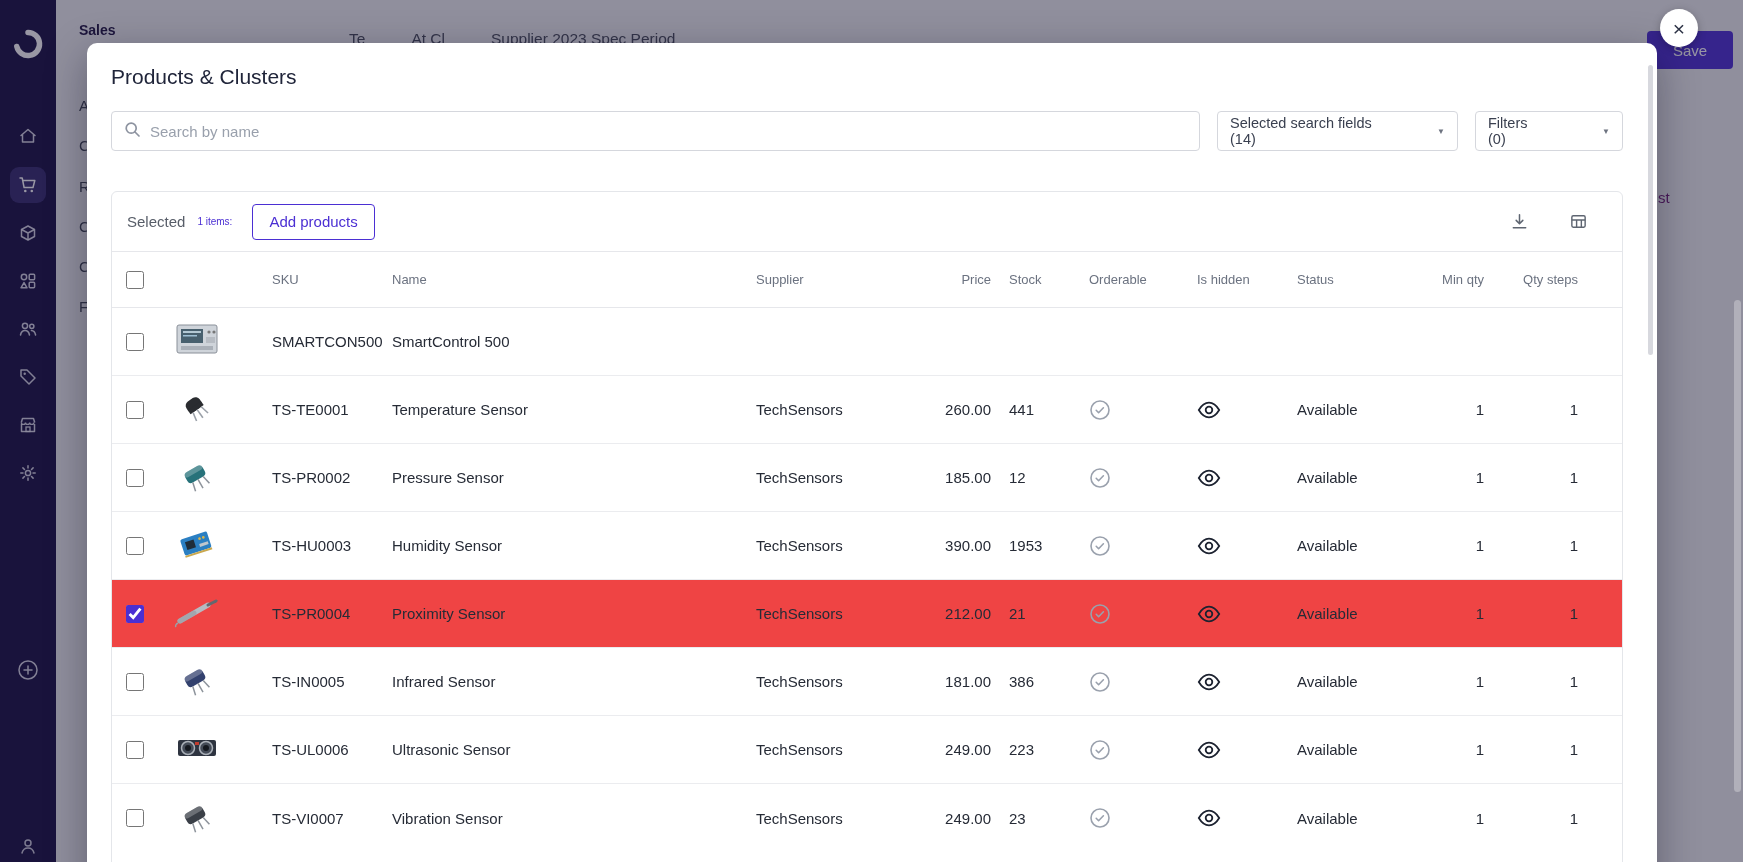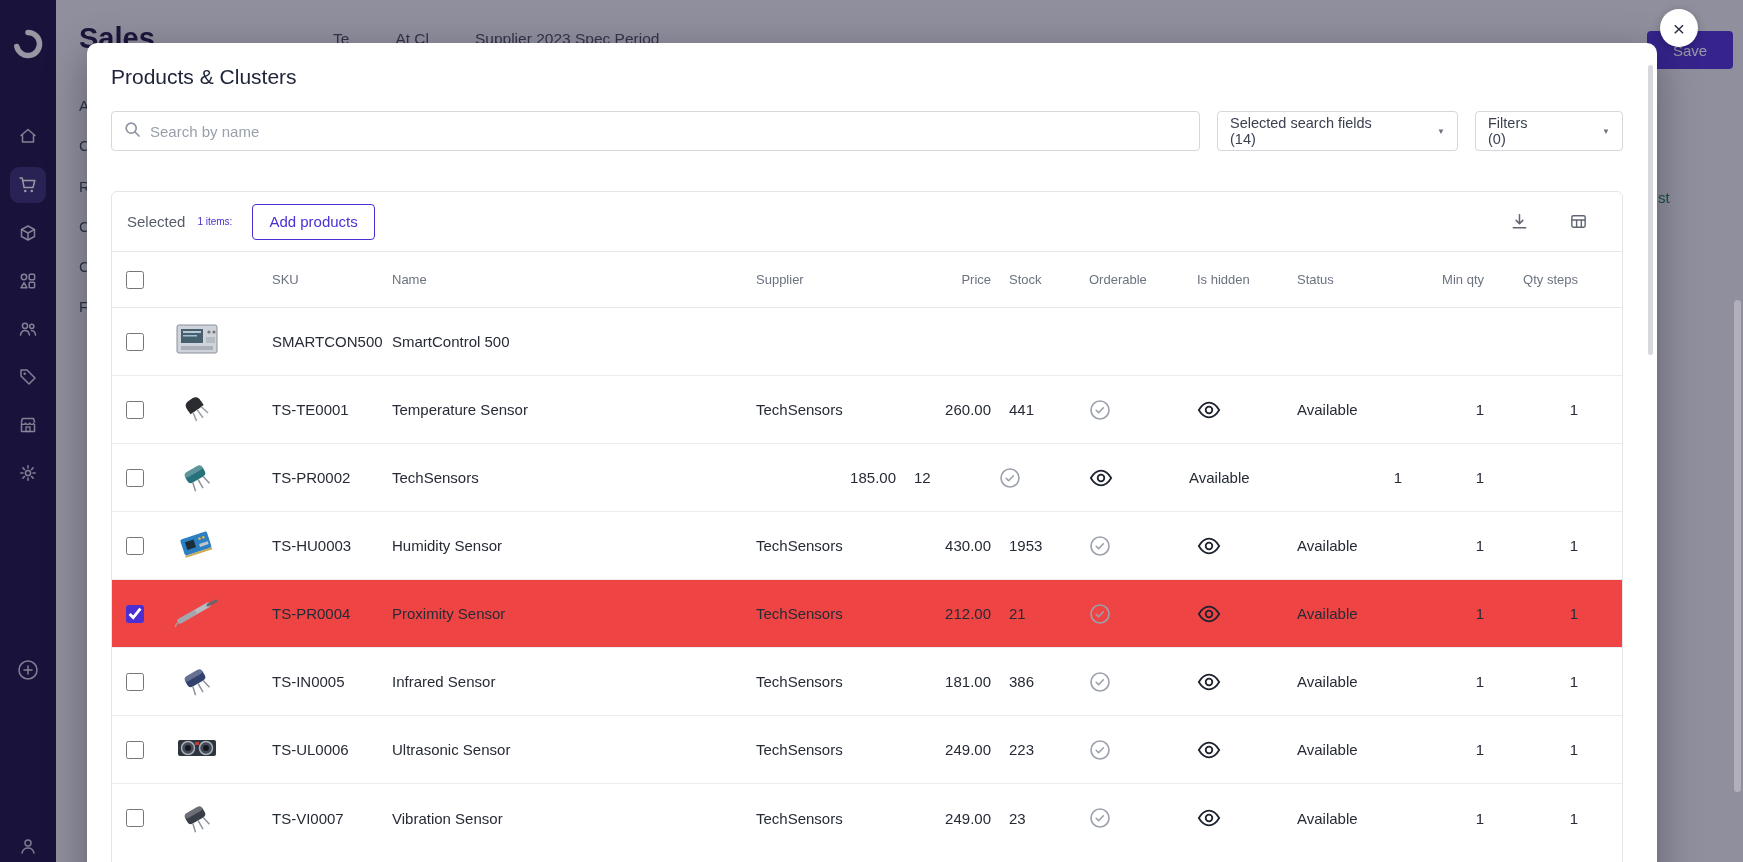--- a/index.html
+++ b/index.html
@@ -14,26 +14,26 @@
 
   
   .app-sidebar { position:absolute; left:0; top:0; bottom:0; width:56px; background:var(--sidebar); z-index:1; }
   .logo-wrap { position:absolute; left:12px; top:28px; width:32px; height:32px; }
   .nav-ic { position:absolute; left:10px; width:36px; height:36px; display:flex; align-items:center; justify-content:center; border-radius:9px; cursor:pointer; }
   .nav-ic.active { background:#342b6e; }
   .nav-ic svg { display:block; }
 
   
   .bg-page { position:absolute; inset:0 0 0 56px; z-index:1; }
-  .bg-title { position:absolute; left:23px; top:22px; font-size:29px; font-weight:bold; color:#1c1340; }
-  .bg-tabs { position:absolute; left:277px; top:30px; display:flex; gap:46px; font-size:15.5px; color:#464b59;justify-content:center; }
+  .bg-title { position:absolute; left:23px; top:22px; font-size:14px; font-weight:bold; color:#1c1340; }
+  .bg-tabs { position:absolute; left:293px; top:30px; display:flex; gap:46px; font-size:15.5px; color:#464b59;justify-content:center; }
   .bg-save { position:absolute; left:1591px; top:31px; width:86px; height:38px; background:var(--accent); color:#fff;
              display:flex; align-items:center; justify-content:center; border-radius:4px; font-size:15px; }
   .bg-menu-frag { position:absolute; left:23px; font-size:15px; color:#3f4553; white-space:nowrap; }
-  .bg-right-frag { position:absolute; left:1602px; top:189px; font-size:15px; color:#15803d; }
+  .bg-right-frag { position:absolute; left:1602px; top:189px; font-size:15px; color:#701a75; }
 
   
   .overlay { position:absolute; inset:0; background:rgba(28,24,54,0.45); z-index:2; }
   .page-scroll-hint { position:absolute; right:2px; top:300px; bottom:70px; width:7px; border-radius:4px;
                       background:rgba(255,255,255,0.30); z-index:2; }
 
   
   .modal { position:absolute; left:87px; top:43px; width:1570px; height:860px; background:#fff; border-radius:10px;
            box-shadow:0 12px 40px rgba(10,8,30,0.35); z-index:3; }
   .modal-scrollthumb { position:absolute; right:4px; top:22px; width:5px; height:290px; background:#d7d8de; border-radius:3px; }
@@ -310,20 +310,21 @@
                 <g transform="rotate(-30 22 17)">
                   <rect x="12" y="9" width="20" height="12" rx="4" fill="#27727a"></rect>
                   <rect x="12" y="9" width="20" height="5" rx="2.5" fill="rgba(255,255,255,.25)"></rect>
                   <line x1="16" y1="21" x2="14" y2="30" stroke="#8d939b" stroke-width="1.5"></line>
                   <line x1="22" y1="21" x2="22" y2="31" stroke="#8d939b" stroke-width="1.5"></line>
                   <line x1="28" y1="21" x2="30" y2="30" stroke="#8d939b" stroke-width="1.5"></line>
                 </g>
               </svg></span>
           </div>
     <div class="cell">TS-PR0002</div>
+    <div class="cell">Pressure Sensor</div>
     <div class="cell">TechSensors</div>
     <div class="cell num">185.00</div>
     <div class="cell c-stock">12</div>
     <div class="cell c-orderable">
             <svg width="22" height="22" viewBox="0 0 22 22">
               <circle cx="11" cy="11" r="9" fill="none" stroke="#9aa1ad" stroke-width="1.6"></circle>
               <path d="M7.2 11.3l2.4 2.4 4.8-4.9" fill="none" stroke="#9aa1ad" stroke-width="1.6" stroke-linecap="round" stroke-linejoin="round"></path>
             </svg>
           </div>
     <div class="cell c-hidden">
@@ -349,21 +350,21 @@
                   <circle cx="27" cy="13" r="1.4" fill="#d8b44a"></circle>
                   <circle cx="31" cy="13" r="1.4" fill="#d8b44a"></circle>
                   <rect x="25" y="18" width="9" height="3" fill="#c0c6cc"></rect>
                   <rect x="8" y="25" width="28" height="2" fill="#caa84e"></rect>
                 </g>
               </svg></span>
           </div>
     <div class="cell">TS-HU0003</div>
     <div class="cell">Humidity Sensor</div>
     <div class="cell">TechSensors</div>
-    <div class="cell num">430.00</div>
+    <div class="cell num">390.00</div>
     <div class="cell c-stock">1953</div>
     <div class="cell c-orderable">
             <svg width="22" height="22" viewBox="0 0 22 22">
               <circle cx="11" cy="11" r="9" fill="none" stroke="#9aa1ad" stroke-width="1.6"></circle>
               <path d="M7.2 11.3l2.4 2.4 4.8-4.9" fill="none" stroke="#9aa1ad" stroke-width="1.6" stroke-linecap="round" stroke-linejoin="round"></path>
             </svg>
           </div>
     <div class="cell c-hidden">
             <svg width="24" height="18" viewBox="0 0 24 18">
               <path d="M1.8 9c3-5 6.8-7.3 10.2-7.3S19.2 4 22.2 9c-3 5-6.8 7.3-10.2 7.3S4.8 14 1.8 9z" fill="none" stroke="#1c2230" stroke-width="1.8"></path>

